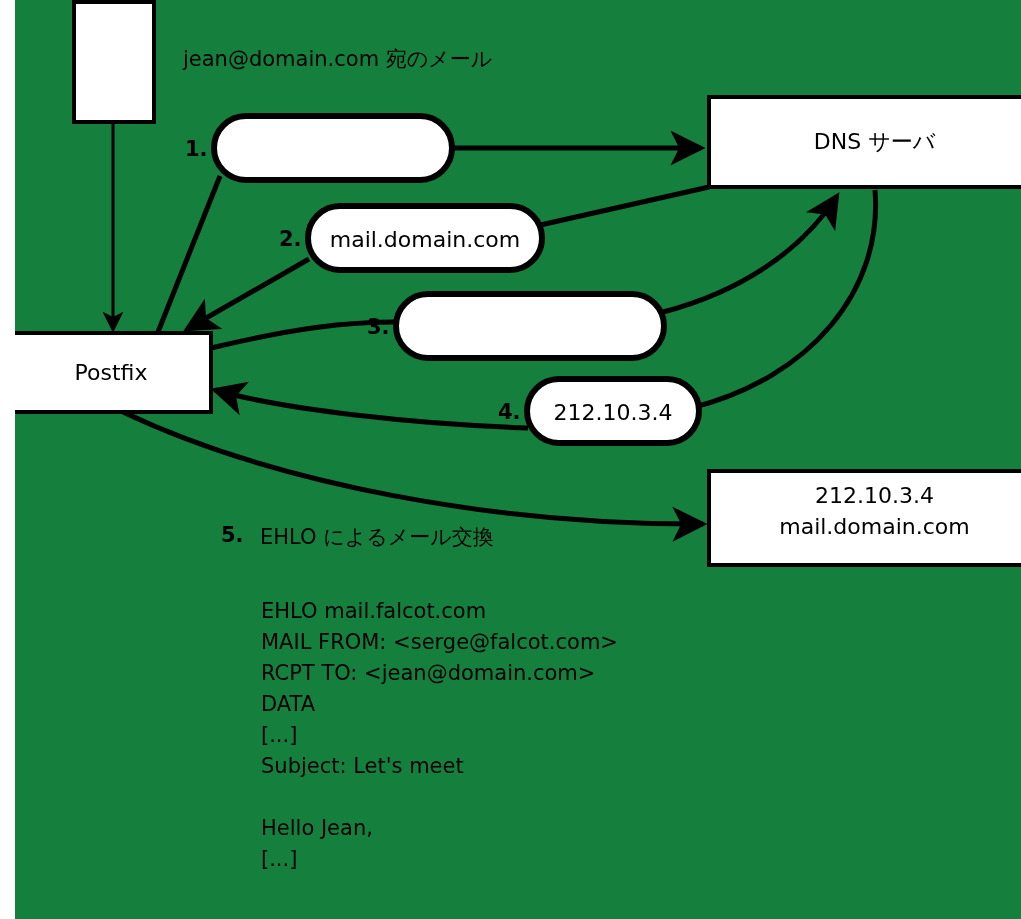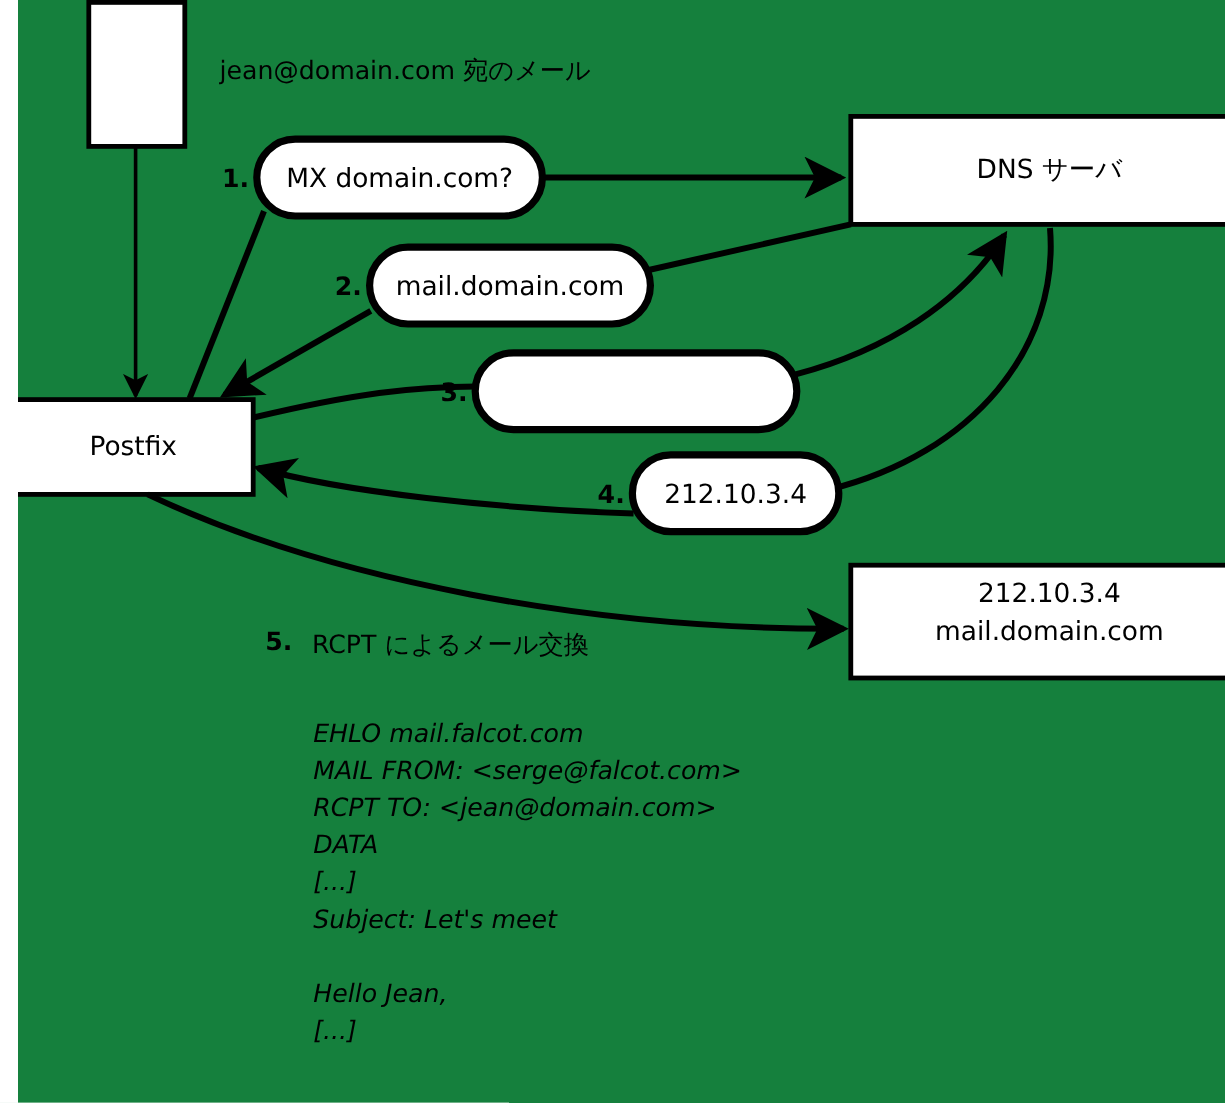--- a/index.html
+++ b/index.html
@@ -55,21 +55,21 @@
     color: #000;
     white-space: nowrap;
   }
   .smtp-block {
     position: absolute;
     font-size: 21px;
     color: #000;
     line-height: 31px;
     white-space: pre;
   }
-  .smtp-line { display: block; min-height: 31px; font-style: italic; }
+  .smtp-line { display: block; min-height: 31px; }
 </style>
 </head>
 <body>
 
 <div id="canvas">
 
   <svg id="diagram-svg" viewBox="0 0 1021 919">
     <defs>
       <marker id="arrow" viewBox="0 0 12 12" refX="10.5" refY="6" markerWidth="7" markerHeight="7" orient="auto-start-reverse">
         <path d="M 0 0 L 12 6 L 0 12 L 3 6 Z" fill="#000"></path>
@@ -114,28 +114,27 @@
   <div class="node-label" style="left:59px; top:50px; width:80px;"></div>
 
   <div class="node-label" style="left:-4px; top:359px; width:200px;">Postfix</div>
 
   <div class="node-label" style="left:694px; top:128px; width:331px;">DNS サーバ</div>
 
   <div class="node-label" style="left:694px; top:482px; width:331px;">212.10.3.4</div>
   <div class="node-label" style="left:694px; top:513px; width:331px;">mail.domain.com</div>
 
   <div class="step-num" style="left:170px; top:137px;">1.</div>
-  <div class="bubble-label" style="left:199px; top:137px; width:238px;">MX domain.com?</div>
 
   <div class="step-num" style="left:264px; top:227px;">2.</div>
   <div class="bubble-label" style="left:293px; top:227px; width:234px;">mail.domain.com</div>
 
   <div class="step-num" style="left:352px; top:315px;">3.</div>
 
   <div class="step-num" style="left:483px; top:400px;">4.</div>
   <div class="bubble-label" style="left:512px; top:400px; width:172px;">212.10.3.4</div>
 
   <div class="step-num" style="left:206px; top:523px;">5.</div>
-  <div class="free-text" style="left:245px; top:523px;">RCPT によるメール交換</div>
+  <div class="free-text" style="left:245px; top:523px;">EHLO によるメール交換</div>
 
   <div class="smtp-block" style="left:246px; top:596px;"><span class="smtp-line">EHLO mail.falcot.com</span><span class="smtp-line">MAIL FROM: &lt;serge@falcot.com&gt;</span><span class="smtp-line">RCPT TO: &lt;jean@domain.com&gt;</span><span class="smtp-line">DATA</span><span class="smtp-line">[...]</span><span class="smtp-line">Subject: Let's meet</span><span class="smtp-line">&nbsp;</span><span class="smtp-line">Hello Jean,</span><span class="smtp-line">[...]</span><span class="smtp-line">&nbsp;</span><span class="smtp-line">.</span></div>
 
 </div>
 
 </body></html>

